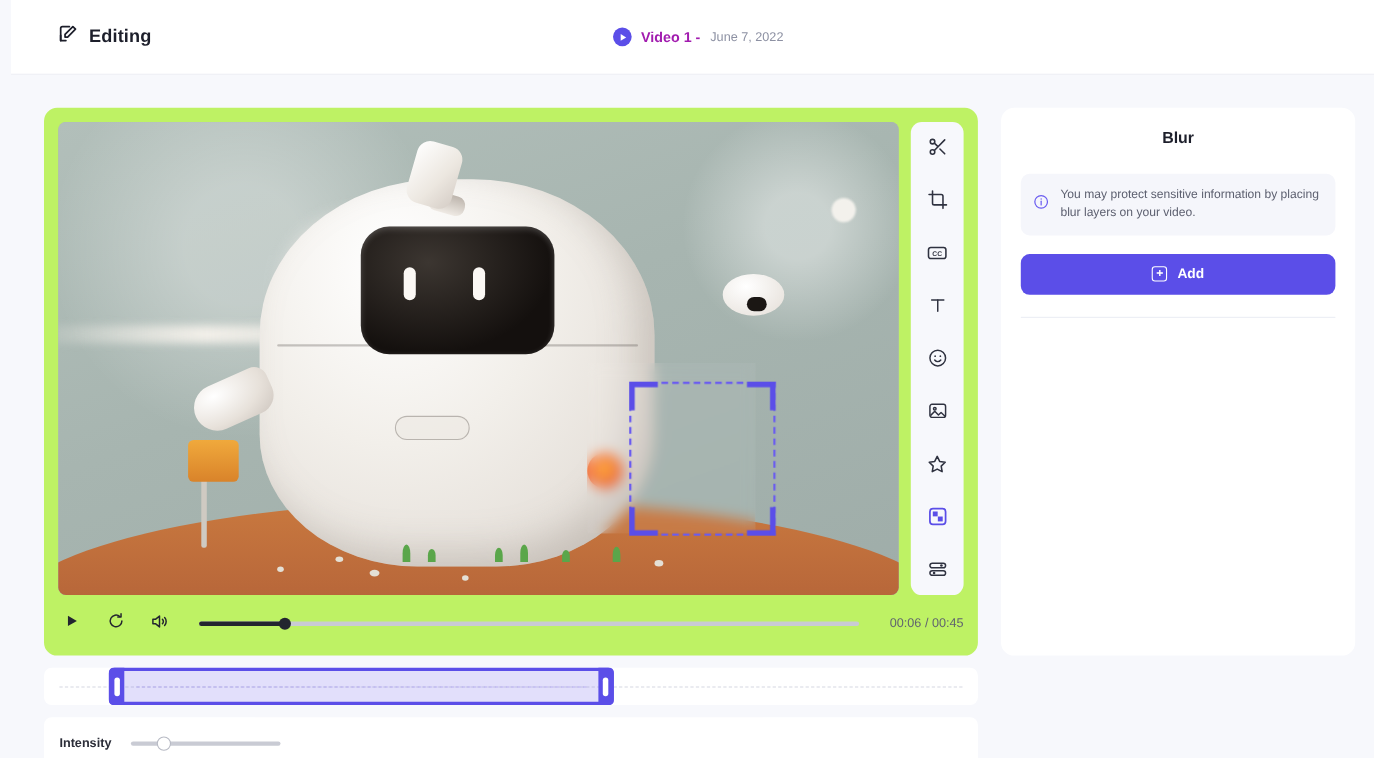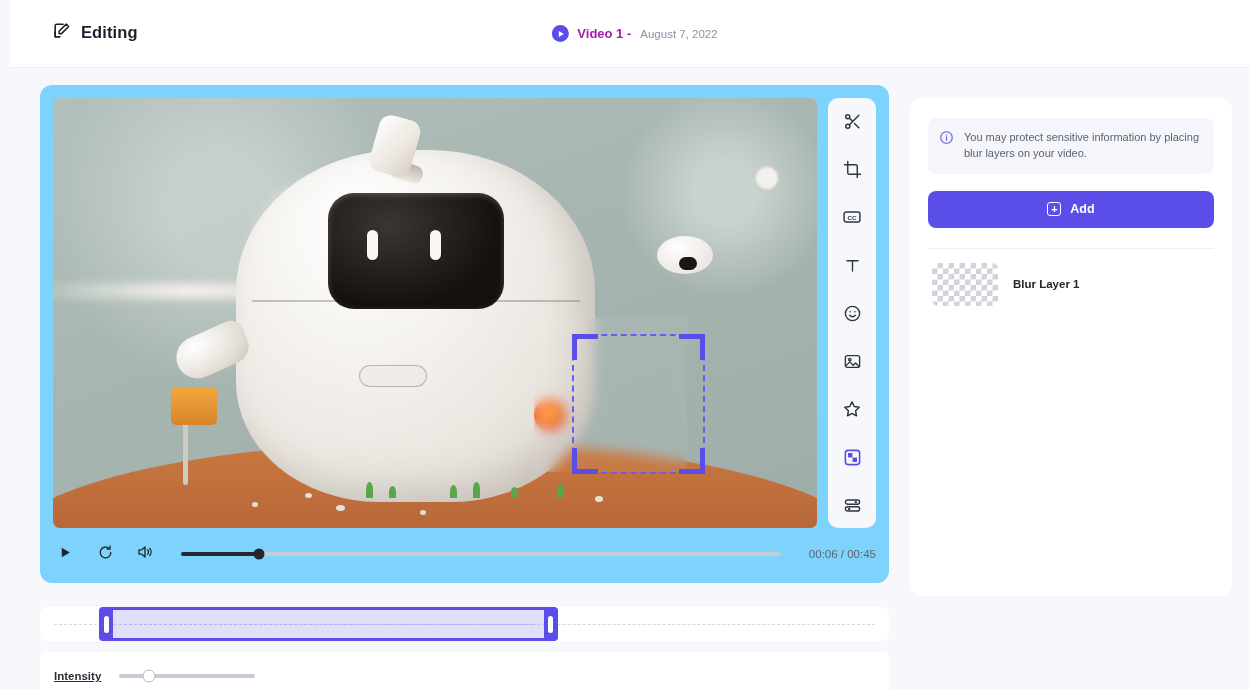--- a/index.html
+++ b/index.html
@@ -36,23 +36,23 @@
   }
   .play-badge i {
     width: 0; height: 0; margin-left: 2px;
     border-left: 5.5px solid #fff;
     border-top: 3.6px solid transparent;
     border-bottom: 3.6px solid transparent;
   }
 
   
   .editor-card {
-    position: absolute; left: 40px; top: 85px;
+    position: absolute; left: 40px; top: 98px;
     width: 849px; height: 498px;
-    background: #7dd3fc; border-radius: 12px;
+    background: #bef264; border-radius: 12px;
   }
   .video-frame {
     position: absolute; left: 13px; top: 13px;
     width: 764px; height: 430px;
     border-radius: 7px; overflow: hidden;
     background: #a9b6b2;
   }
   .video-art { position: absolute; inset: 0; }
   .sky {
     position: absolute; inset: 0;
@@ -243,21 +243,21 @@
   .trim-grip { width: 5px; height: 17px; border-radius: 3px; background: #ffffff; }
   .trim-dash { position: absolute; left: 22px; right: 22px; top: 50%; height: 0; border-top: 1.5px dashed #b7b0ef; }
 
   
   .intensity-card {
     position: absolute; left: 40px; top: 652px;
     width: 849px; height: 48px;
     background: #ffffff; border-radius: 7px;
     display: flex; align-items: center; padding-left: 14px; gap: 18px;
   }
-  .intensity-label { font-size: 11.5px; color: #2b2d38; font-weight: bold; text-decoration: underline; }
+  .intensity-label { font-size: 11.5px; color: #2b2d38; font-weight: bold; }
   .intensity-track {
     position: relative; width: 136px; height: 4px;
     background: #c9cbd4; border-radius: 3px; cursor: pointer;
   }
   .intensity-knob {
     position: absolute; left: 22%; top: 50%; transform: translate(-50%,-50%);
     width: 13px; height: 13px; border-radius: 50%;
     background: #ffffff; border: 1.8px solid #b7bac4;
   }
 
@@ -268,21 +268,21 @@
     background: #ffffff; border-radius: 12px;
     padding: 20px 18px 0 18px;
   }
   .panel-title {
     text-align: center; font-size: 14.5px; font-weight: bold;
     color: #1d1f2b; margin-bottom: 24px;
   }
   .info-box {
     background: #f5f6fb; border-radius: 8px;
     padding: 12px 12px 12px 11px;
-    display: flex; gap: 10px; align-items: flex-start;
+    display: flex; gap: 10px; align-items: center;
     margin-bottom: 17px;
   }
   .info-text { font-size: 11px; line-height: 1.45; color: #5d6070; }
   .add-btn {
     width: 100%; height: 37px; border: none; border-radius: 8px;
     background: #5b4ee8; color: #ffffff;
     font-family: "Liberation Sans", sans-serif;
     font-size: 12.5px; font-weight: bold; cursor: pointer;
     display: flex; align-items: center; justify-content: center; gap: 9px;
   }
@@ -320,21 +320,21 @@
       </svg>
     </span>
     <span class="brand-label">Editing</span>
   </div>
 
   <div class="doc-title">
     <span class="play-badge">
         <i></i>
       </span>
     <span class="doc-name">Video 1 -</span>
-    <span class="doc-date">August 7, 2022</span>
+    <span class="doc-date">June 7, 2022</span>
   </div>
 </div>
 
 <div class="editor-card">
 
   <div class="video-frame">
     <div class="video-art">
       <div class="sky"></div>
       <div class="blur-streak"></div>
       <div class="blur-ball"></div>
@@ -507,36 +507,33 @@
 </div>
 
 <div class="intensity-card">
   <span class="intensity-label">Intensity</span>
   <div class="intensity-track">
     <div class="intensity-knob" style="left: 22%;"></div>
   </div>
 </div>
 
 <div class="side-panel">
+  <div class="panel-title">Blur</div>
 
   <div class="info-box">
     <span>
       <svg width="15" height="15" viewBox="0 0 24 24" fill="none" stroke="#6a5cf0" stroke-width="1.8" stroke-linecap="round">
         <circle cx="12" cy="12" r="9.2"></circle>
           <path d="M12 11v5.4"></path>
           <circle cx="12" cy="7.8" r="1.05" fill="#6a5cf0" stroke="none"></circle>
       </svg>
     </span>
     <span class="info-text">You may protect sensitive information by placing blur layers on your video.</span>
   </div>
 
   <button class="add-btn">
     <span class="plus-sq">+</span>
     <span>Add</span>
   </button>
 
   <div class="panel-divider"></div>
 
-  <div class="layer-row">
-    <span class="layer-thumb"></span>
-    <span class="layer-name">Blur Layer 1</span>
-  </div>
 </div>
 
 </body></html>

